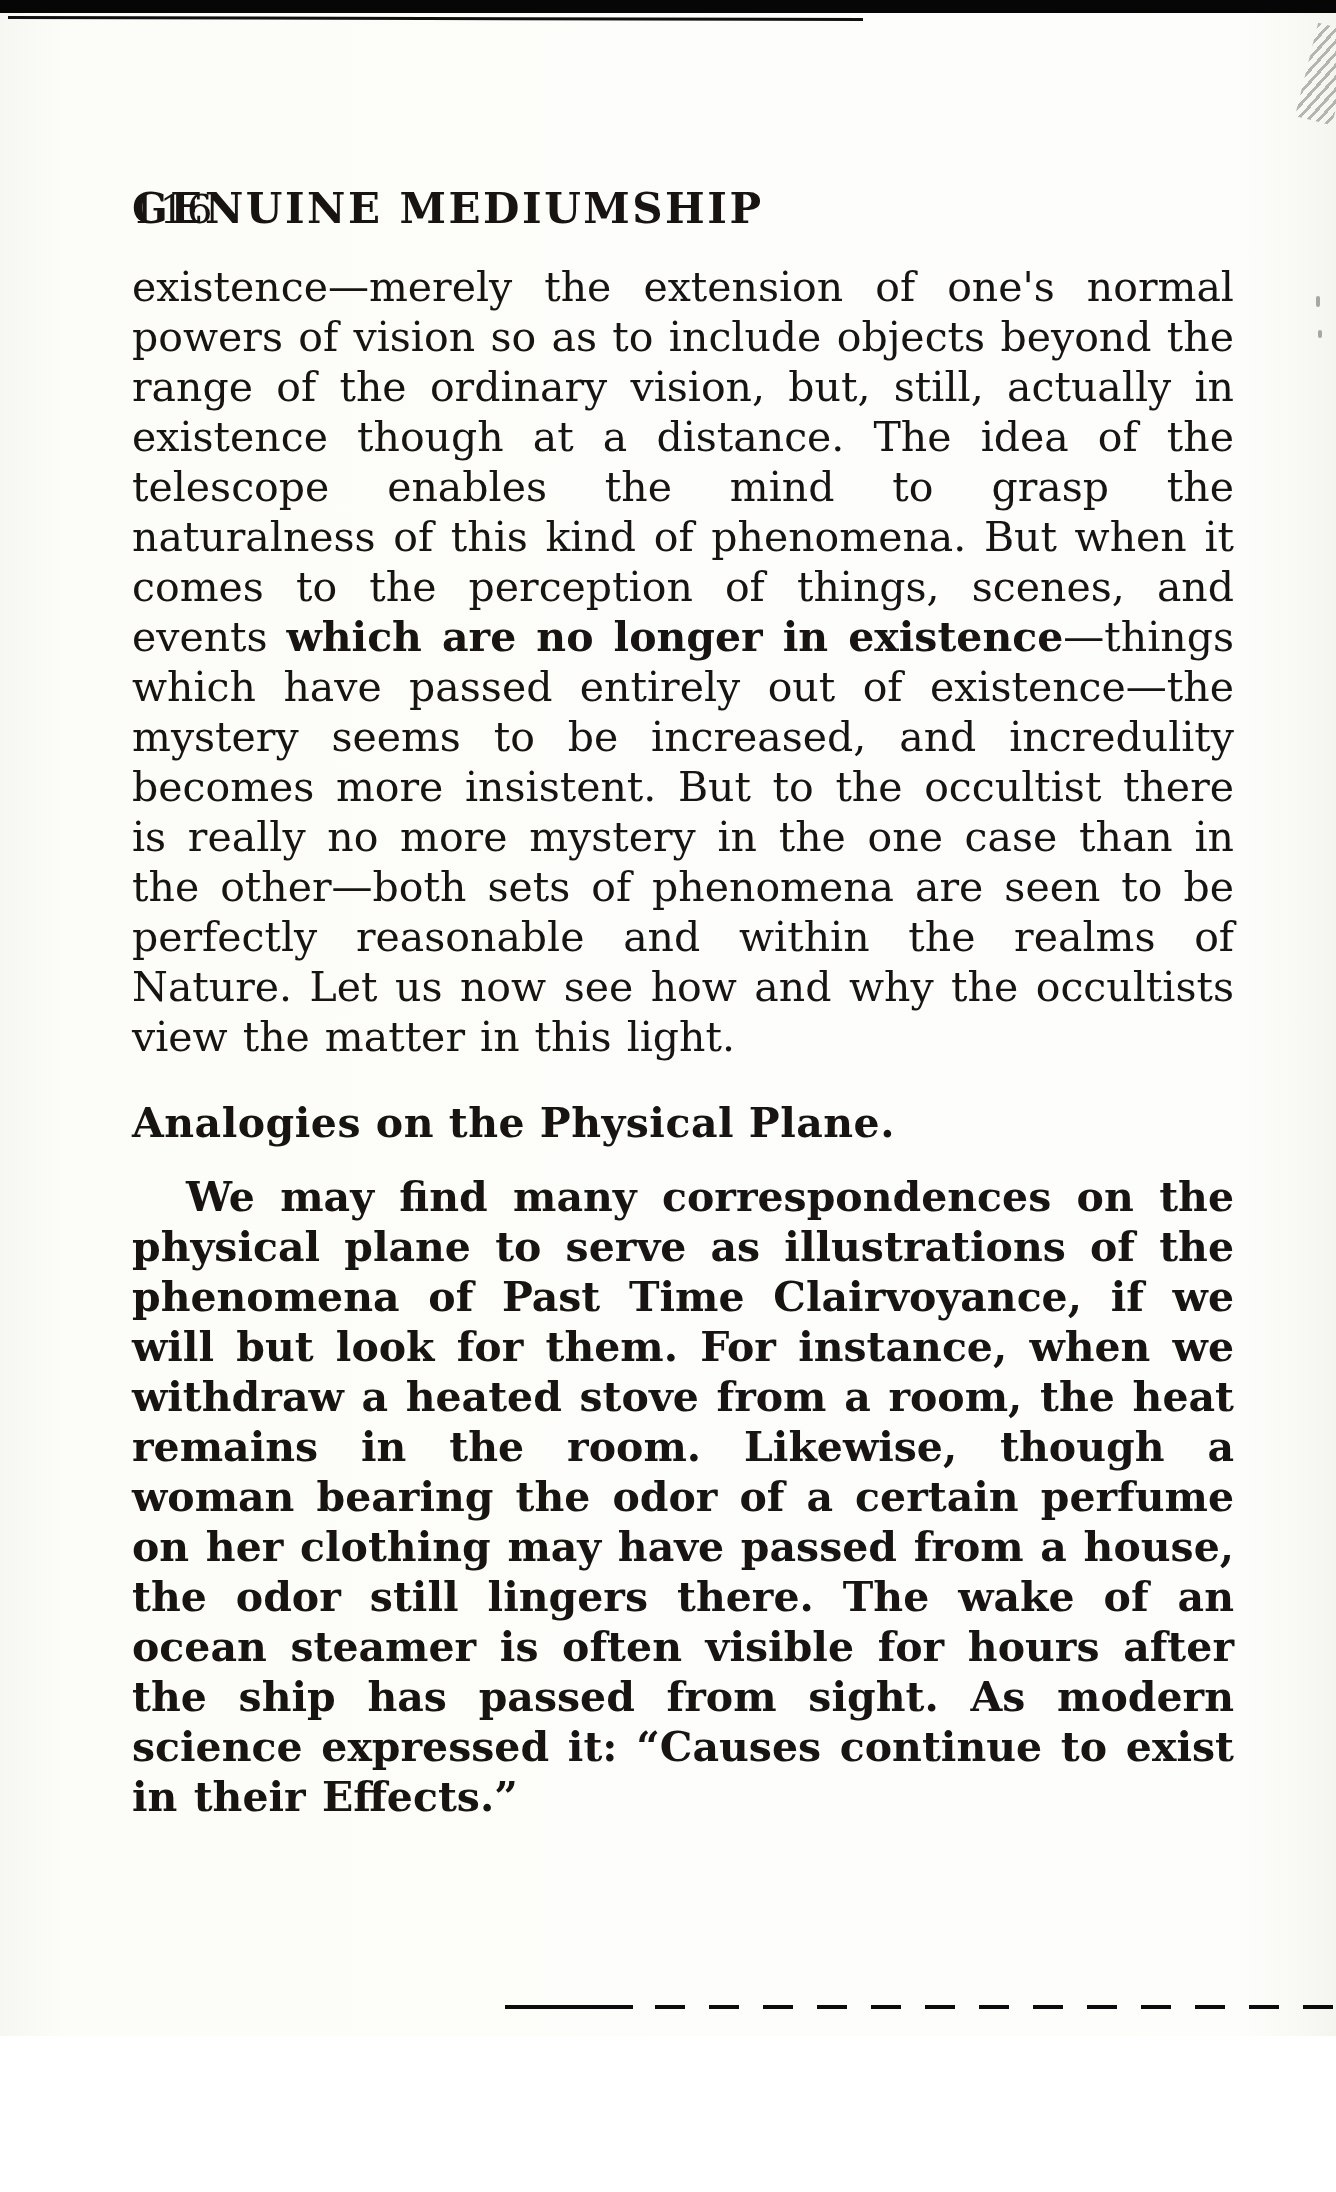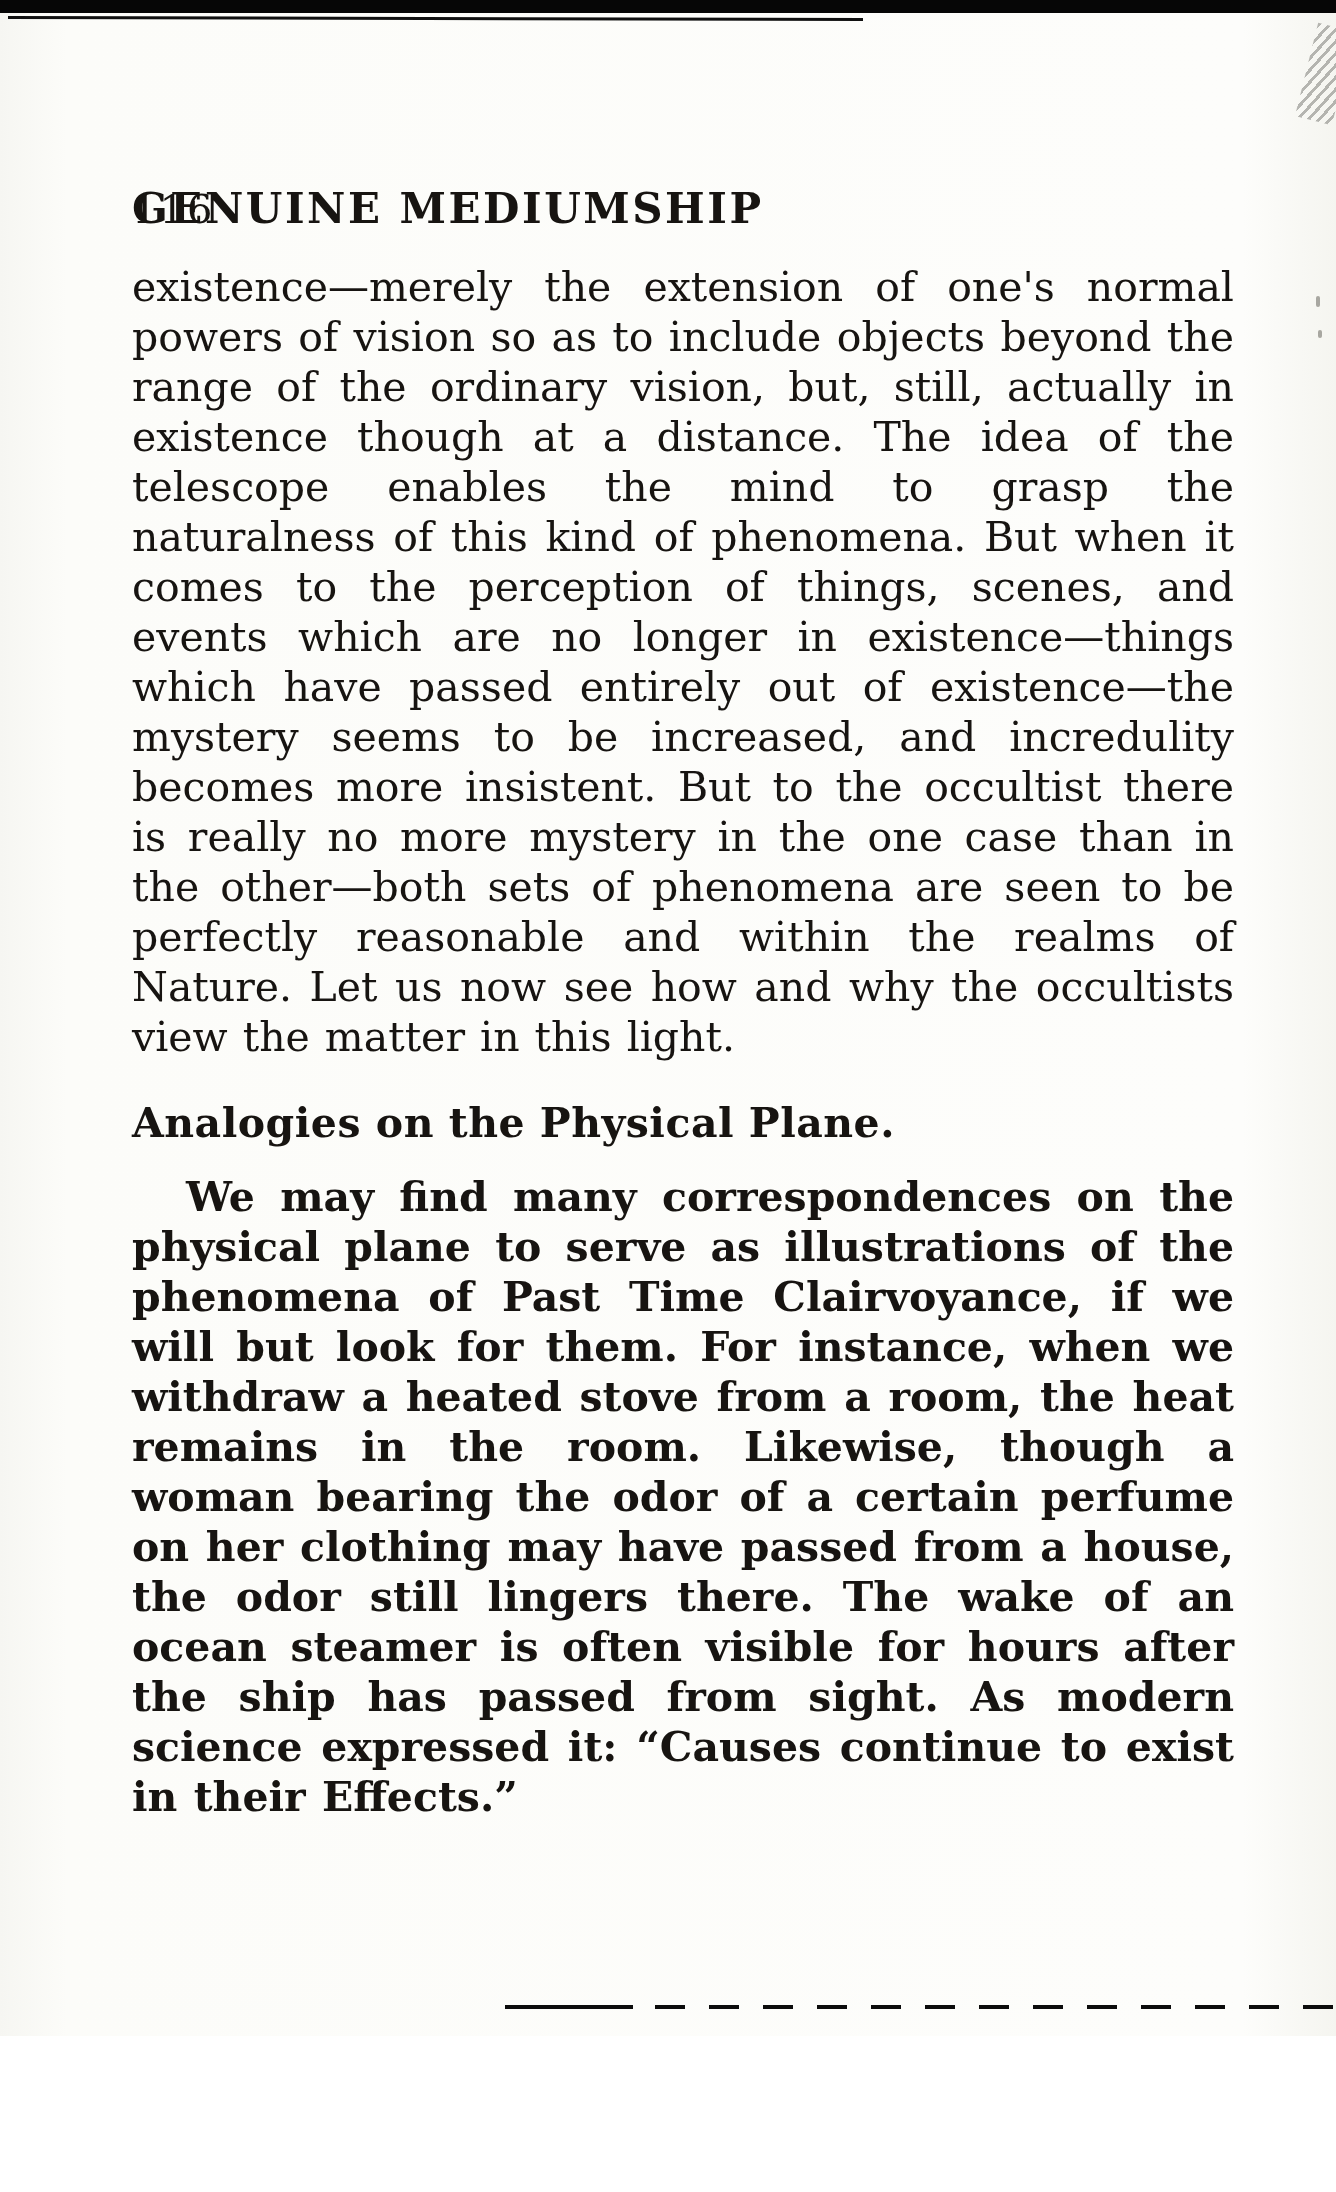--- a/index.html
+++ b/index.html
@@ -114,21 +114,21 @@
   }
   .section-heading {
     margin: 36px 0 24px 0;
     font-size: 41px;
     line-height: 50px;
     font-weight: bold;
     text-align: left;
     letter-spacing: 0.5px;
   }
   .bold-phrase {
-    font-weight: normal;
+    font-weight: bold;
   }
 </style>
 </head>
 <body>
 
 <div class="page">
 
   <div class="top-bar"></div>
   <div class="top-bar-thin"></div>
   <div class="corner-smudge"></div>

